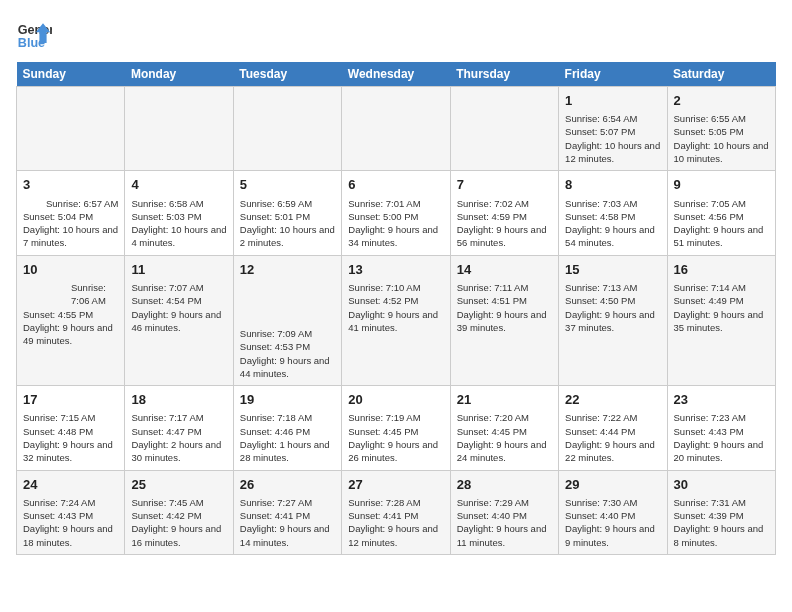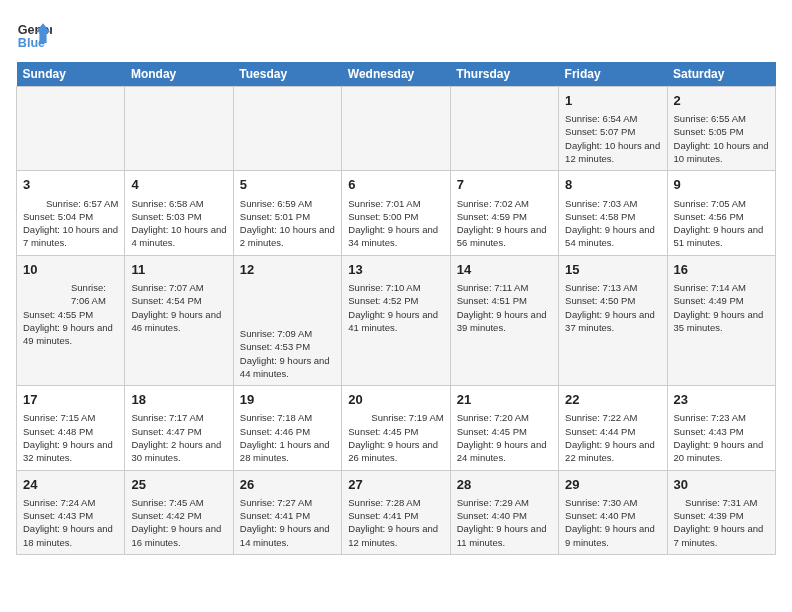--- a/index.html
+++ b/index.html
@@ -228,21 +228,21 @@
           <span style="display: block;">Daylight: 2 hours and 30 minutes.</span>
         </td>
         <td>
           <span class="day-num">19</span>
           <span style="display: block;">Sunrise: 7:18 AM</span>
           <span style="display: block;">Sunset: 4:46 PM</span>
           <span style="display: block;">Daylight: 1 hours and 28 minutes.</span>
         </td>
         <td>
           <span class="day-num">20</span>
-          <span style="display: block; text-align: right;">Sunrise: 7:19 AM</span>
+          <span style="display: block;">Sunrise: 7:19 AM</span>
           <span style="display: block;">Sunset: 4:45 PM</span>
           <span style="display: block;">Daylight: 9 hours and 26 minutes.</span>
         </td>
         <td>
           <span class="day-num">21</span>
           <span style="display: block;">Sunrise: 7:20 AM</span>
           <span style="display: block;">Sunset: 4:45 PM</span>
           <span style="display: block;">Daylight: 9 hours and 24 minutes.</span>
         </td>
         <td>
@@ -290,19 +290,19 @@
           <span style="display: block;">Daylight: 9 hours and 11 minutes.</span>
         </td>
         <td>
           <span class="day-num">29</span>
           <span style="display: block;">Sunrise: 7:30 AM</span>
           <span style="display: block;">Sunset: 4:40 PM</span>
           <span style="display: block;">Daylight: 9 hours and 9 minutes.</span>
         </td>
         <td>
           <span class="day-num">30</span>
-          <span style="display: block; text-align: center;">Sunrise: 7:31 AM</span>
+          <span style="display: block;">Sunrise: 7:31 AM</span>
           <span style="display: block;">Sunset: 4:39 PM</span>
-          <span style="display: block;">Daylight: 9 hours and 7 minutes.</span>
+          <span style="display: block;">Daylight: 9 hours and 8 minutes.</span>
         </td>
       </tr>
     </tbody>
 </table>
 
 </body></html>

